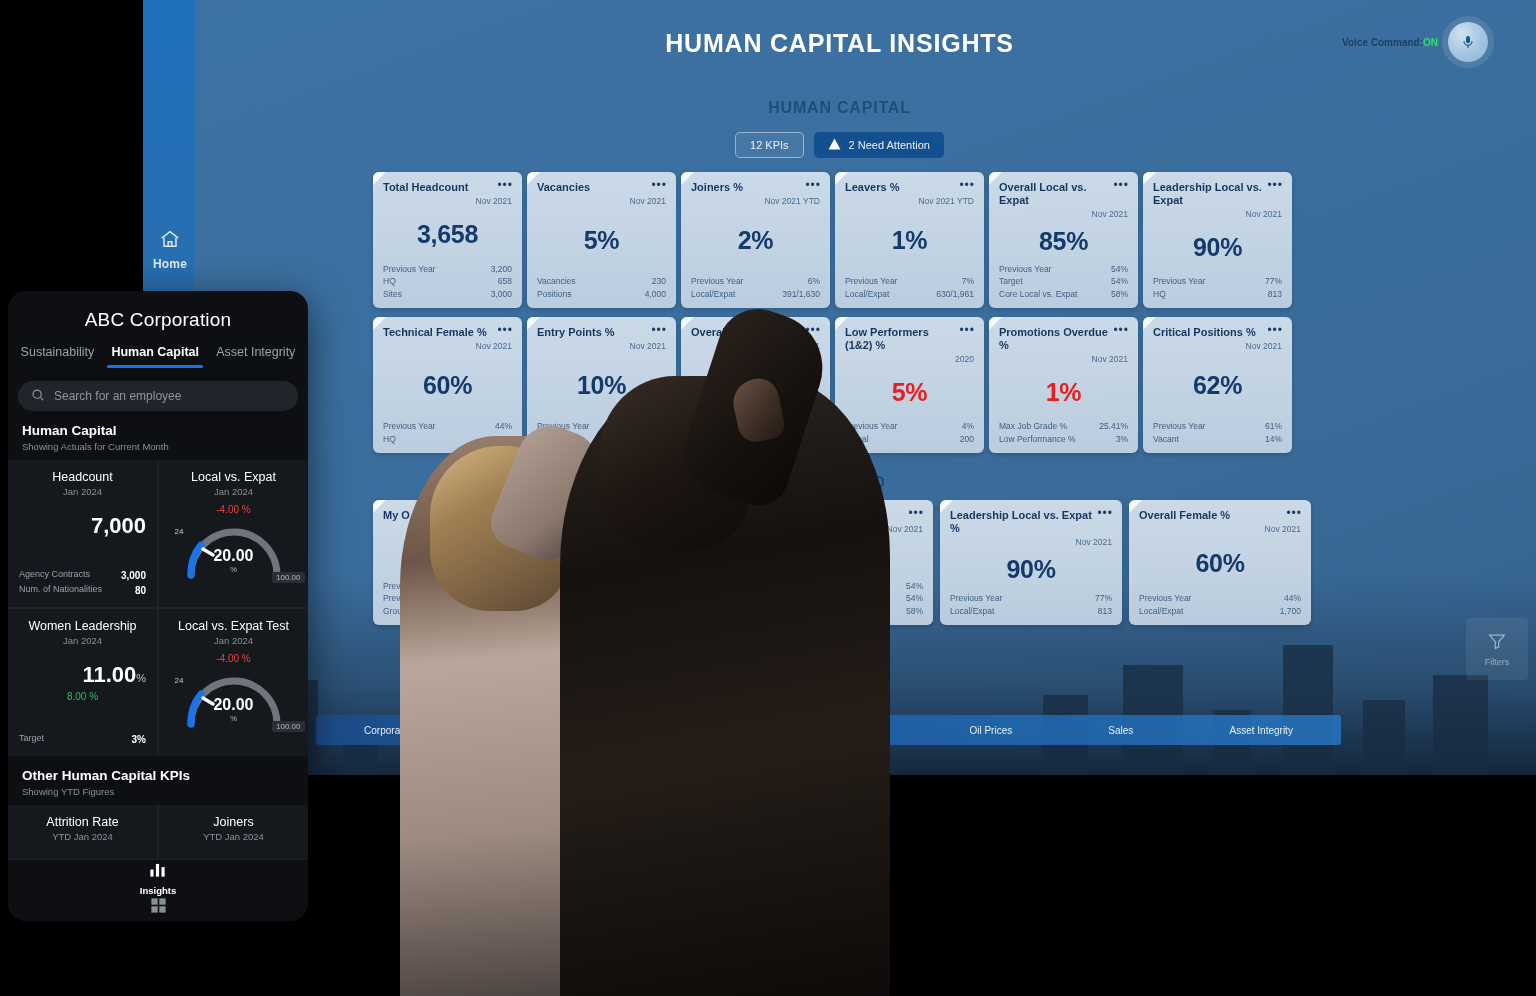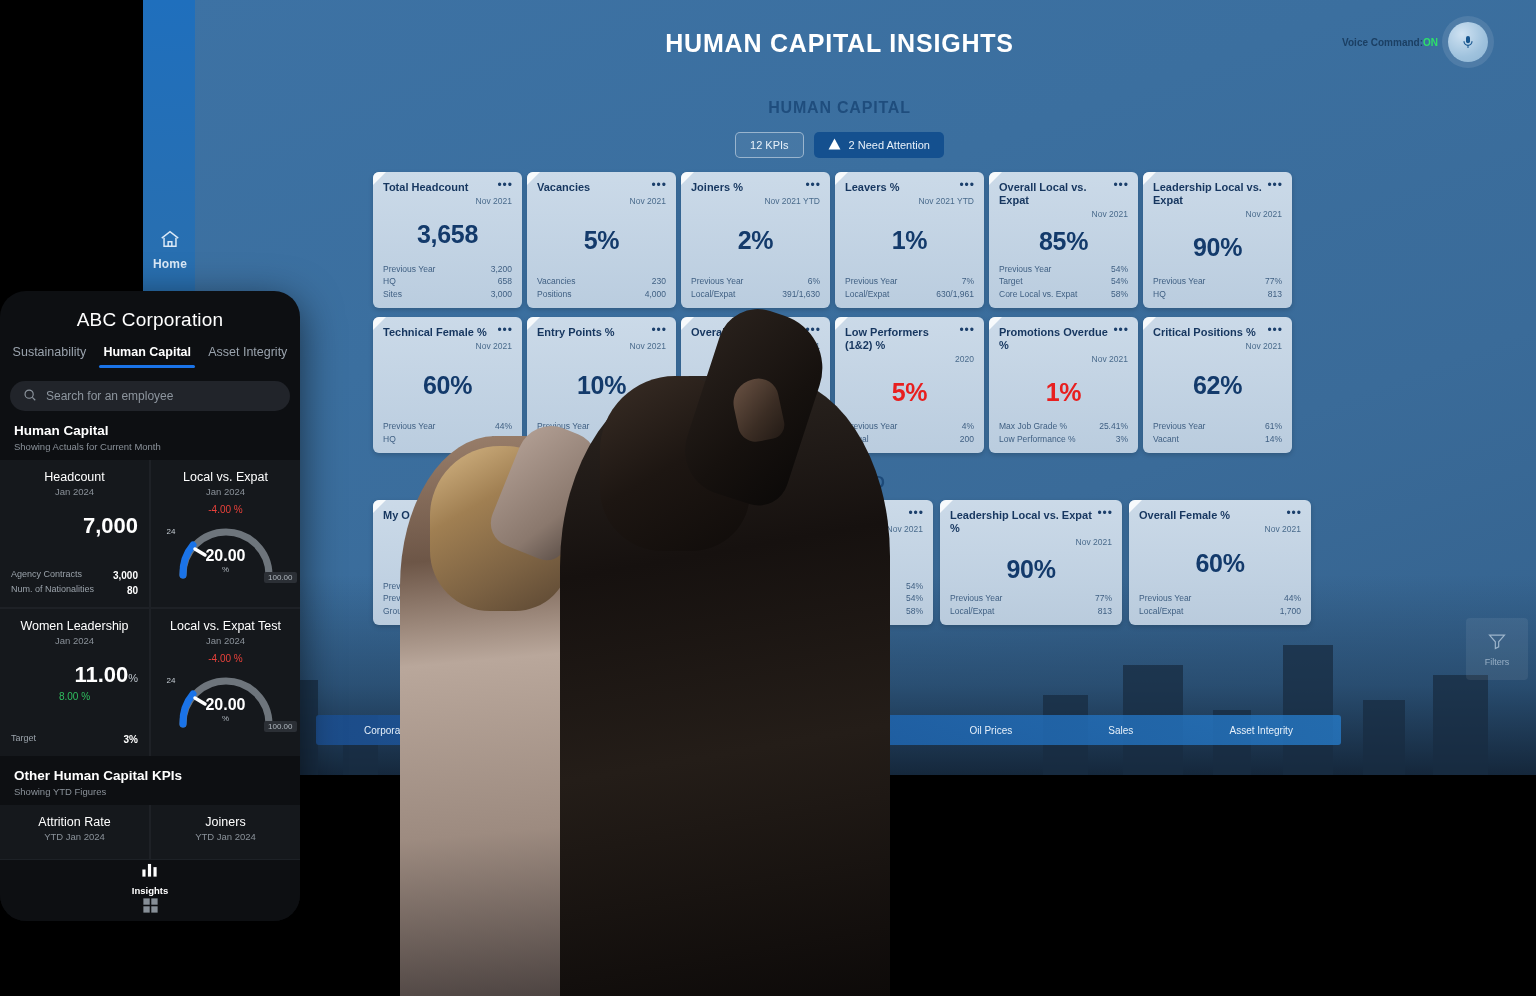--- a/index.html
+++ b/index.html
@@ -146,22 +146,22 @@
     border-radius: 24px 20px 14px 18px; transform: rotate(-12deg);
   }
   #p-w-arm {
     position: absolute; left: 505px; bottom: 440px; width: 80px; height: 130px;
     background: linear-gradient(120deg,#b4a196 0%,#8a786d 70%,#5c4f48 100%);
     border-radius: 34px 30px 20px 24px; transform: rotate(22deg);
   }
 
   
   #phone {
-    position: absolute; left: 0; top: 291px; width: 300px; height: 630px;
-    background: #0d0f12; border-radius: 26px;
+    position: absolute; left: 8px; top: 291px; width: 300px; height: 630px;
+    background: #0d0f12; border-radius: 18px;
     box-shadow: 0 10px 40px rgba(0,0,0,.6);
     overflow: hidden; color: #fff;
   }
   #ph-title { text-align: center; font-size: 19px; padding: 18px 0 14px; font-weight: 400; letter-spacing: .2px; }
   #ph-tabs { display: flex; justify-content: space-around; padding: 0 4px; font-size: 12.5px; color: #9aa3ad; }
   #ph-tabs .t { padding-bottom: 9px; position: relative; }
   #ph-tabs .t.active { color: #fff; font-weight: bold; }
   #ph-tabs .t.active:after {
     content: ""; position: absolute; left: -4px; right: -4px; bottom: 0; height: 3px;
     background: #1a73e8; border-radius: 2px;

